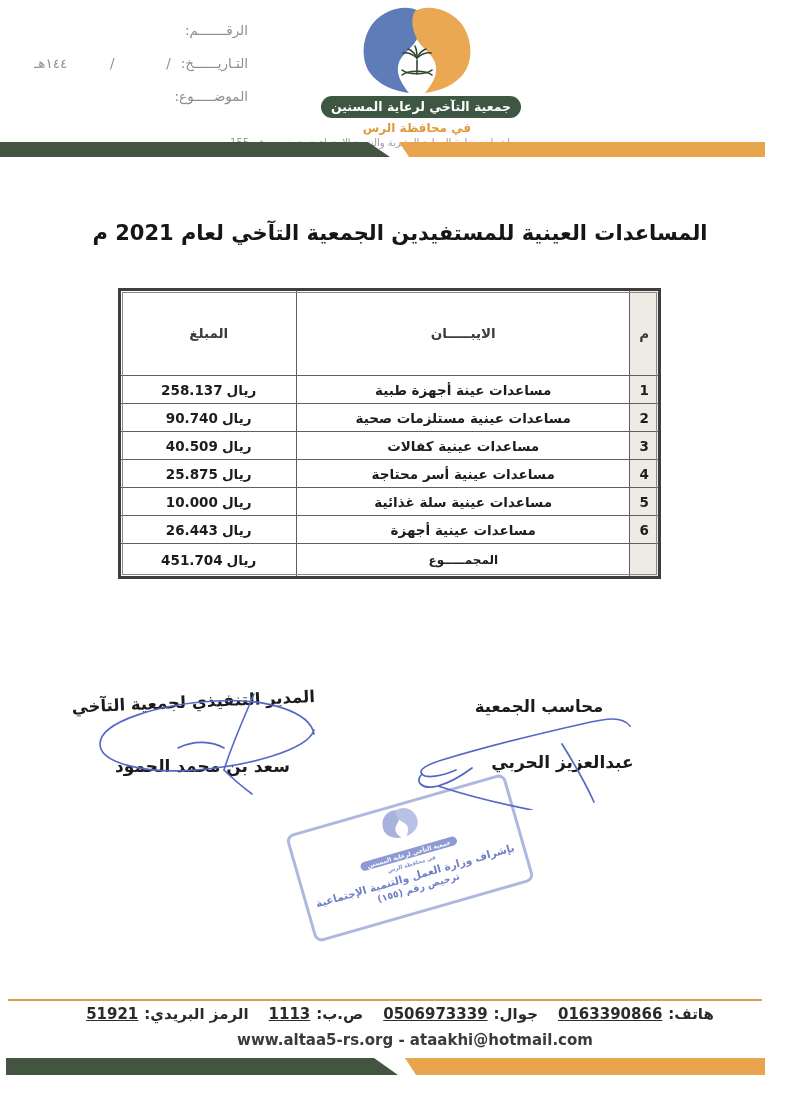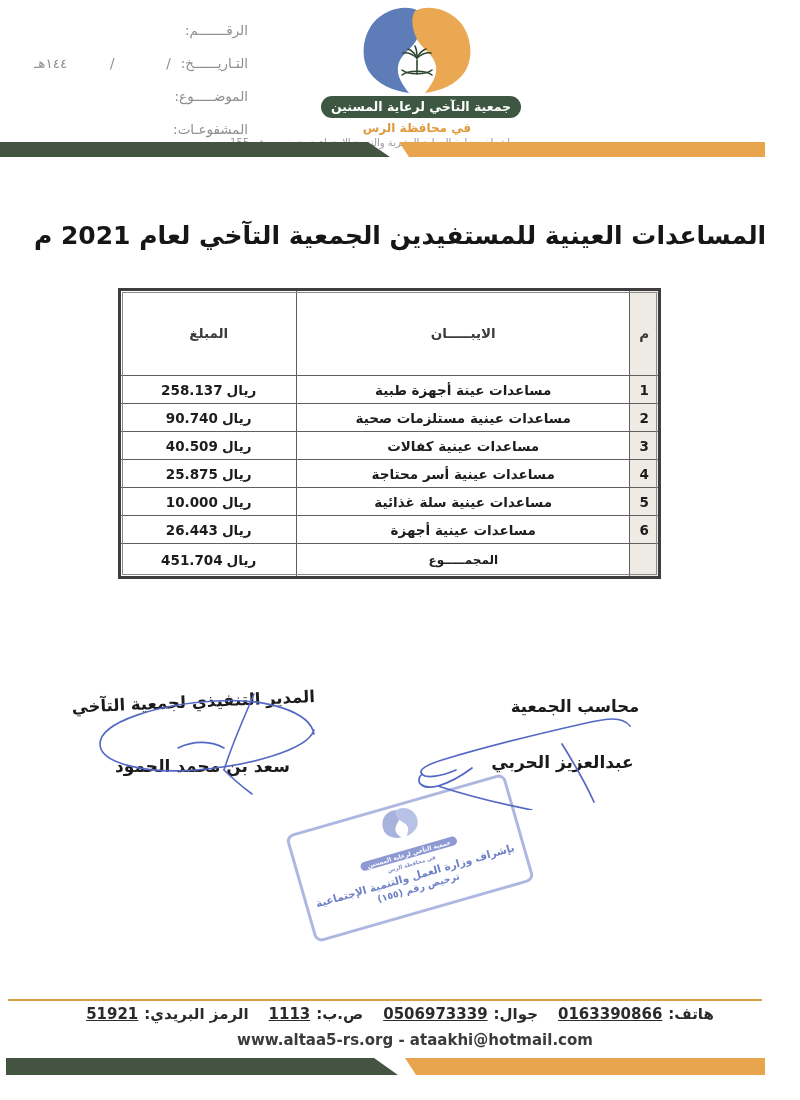--- a/index.html
+++ b/index.html
@@ -36,21 +36,21 @@
     clip-path:polygon(0 0, calc(100% - 22px) 0, 100% 100%, 0 100%); }
   .top-orange { top:142px; left:396px; width:369px; height:15px;
     clip-path:polygon(3px 0, 100% 0, 100% 100%, 13px 100%); }
   .bot-green { top:1058px; left:6px; width:392px; height:17px;
     clip-path:polygon(0 0, calc(100% - 24px) 0, 100% 100%, 0 100%); }
   .bot-orange { top:1058px; left:402px; width:363px; height:17px;
     clip-path:polygon(3px 0, 100% 0, 100% 100%, 14px 100%); }
   
   .doc-title {
     position:absolute; top:221px; left:0; right:0; text-align:center;
-    direction:rtl; font-size:25px; font-weight:bold; color:#161616;
+    direction:rtl; font-size:21px; font-weight:bold; color:#161616;
   }
   
   .tbl-wrap { position:absolute; top:288px; left:118px; width:543px; }
   table.assist {
     width:100%; border-collapse:collapse; direction:rtl;
     border:3px solid #3e3e3e; outline:1px solid #8a8a8a; outline-offset:-5px;
   }
   table.assist th, table.assist td {
     border:1px solid #5f5f5f; text-align:center; vertical-align:middle; color:#1d1d1d;
   }
@@ -60,21 +60,21 @@
   tr.hdr th { height:86px; font-weight:700; color:#3c3c3c; font-size:13.5px; }
   tr.row td { height:28px; }
   td.idx { background:#edebe3; font-weight:bold; font-size:13.5px; }
   td.desc { font-weight:bold; font-size:13.5px; }
   td.amt { direction:ltr; font-weight:bold; font-size:13.5px; }
   td.amt .cur { margin-left:4px; }
   tr.total td { height:34px; }
   td.total-lbl { font-weight:bold; font-size:12px; }
   
   .sig-title { position:absolute; direction:rtl; font-weight:bold; color:#1b1b1b; white-space:nowrap; }
-  .acc-title { top:697px; left:480px; width:190px; text-align:center; font-size:16.5px; }
+  .acc-title { top:697px; left:444px; width:190px; text-align:center; font-size:16.5px; }
   .acc-name  { top:752px; left:455px; width:215px; text-align:center; font-size:17px; }
   .dir-title { top:692px; left:90px;  width:225px; text-align:center; font-size:16.5px; transform:rotate(-2.5deg); }
   .dir-name  { top:756px; left:95px;  width:215px; text-align:center; font-size:17px; }
   .sig-ink { position:absolute; pointer-events:none; }
   .acc-ink { top:710px; left:412px; }
   .dir-ink { top:686px; left:82px; }
   
   .stamp {
     position:absolute; top:802px; left:296px; width:228px; height:112px;
     transform:rotate(-16deg); border:3px solid rgba(88,106,190,0.55);
@@ -110,24 +110,20 @@
     <div class="lh-row">
       <span class="lh-label">الرقـــــــم:</span>
       <span class="lh-value"></span>
     </div>
     <div class="lh-row">
       <span class="lh-label">التـاريــــــخ:</span>
       <span class="lh-value">/            /          ١٤٤هـ</span>
     </div>
     <div class="lh-row">
       <span class="lh-label">الموضـــــوع:</span>
-      <span class="lh-value"></span>
-    </div>
-    <div class="lh-row">
-      <span class="lh-label">المشفوعـات:</span>
       <span class="lh-value"></span>
     </div>
   </div>
 
   <div class="logo-block">
     <svg class="logo-hands" width="122" height="90" viewBox="0 0 122 90">
       <path d="M63,5 C51,-2 30,2 18,16 C6,30 4,53 14,67 C22,78 37,85 53,87 C45,77 41,69 42,61 C43,51 51,46 57,39 C64,31 69,14 63,5 Z" fill="#5e7cb8"></path>
       <path d="M59,5 C71,-2 92,2 104,16 C116,30 118,53 108,67 C100,78 85,85 69,87 C77,77 81,69 80,61 C79,51 71,46 65,39 C58,31 53,14 59,5 Z" fill="#e9a851"></path>
       <g stroke="#2f4630" stroke-width="1.6" fill="none" stroke-linecap="round">
         <path d="M61,54 L61,68"></path>

